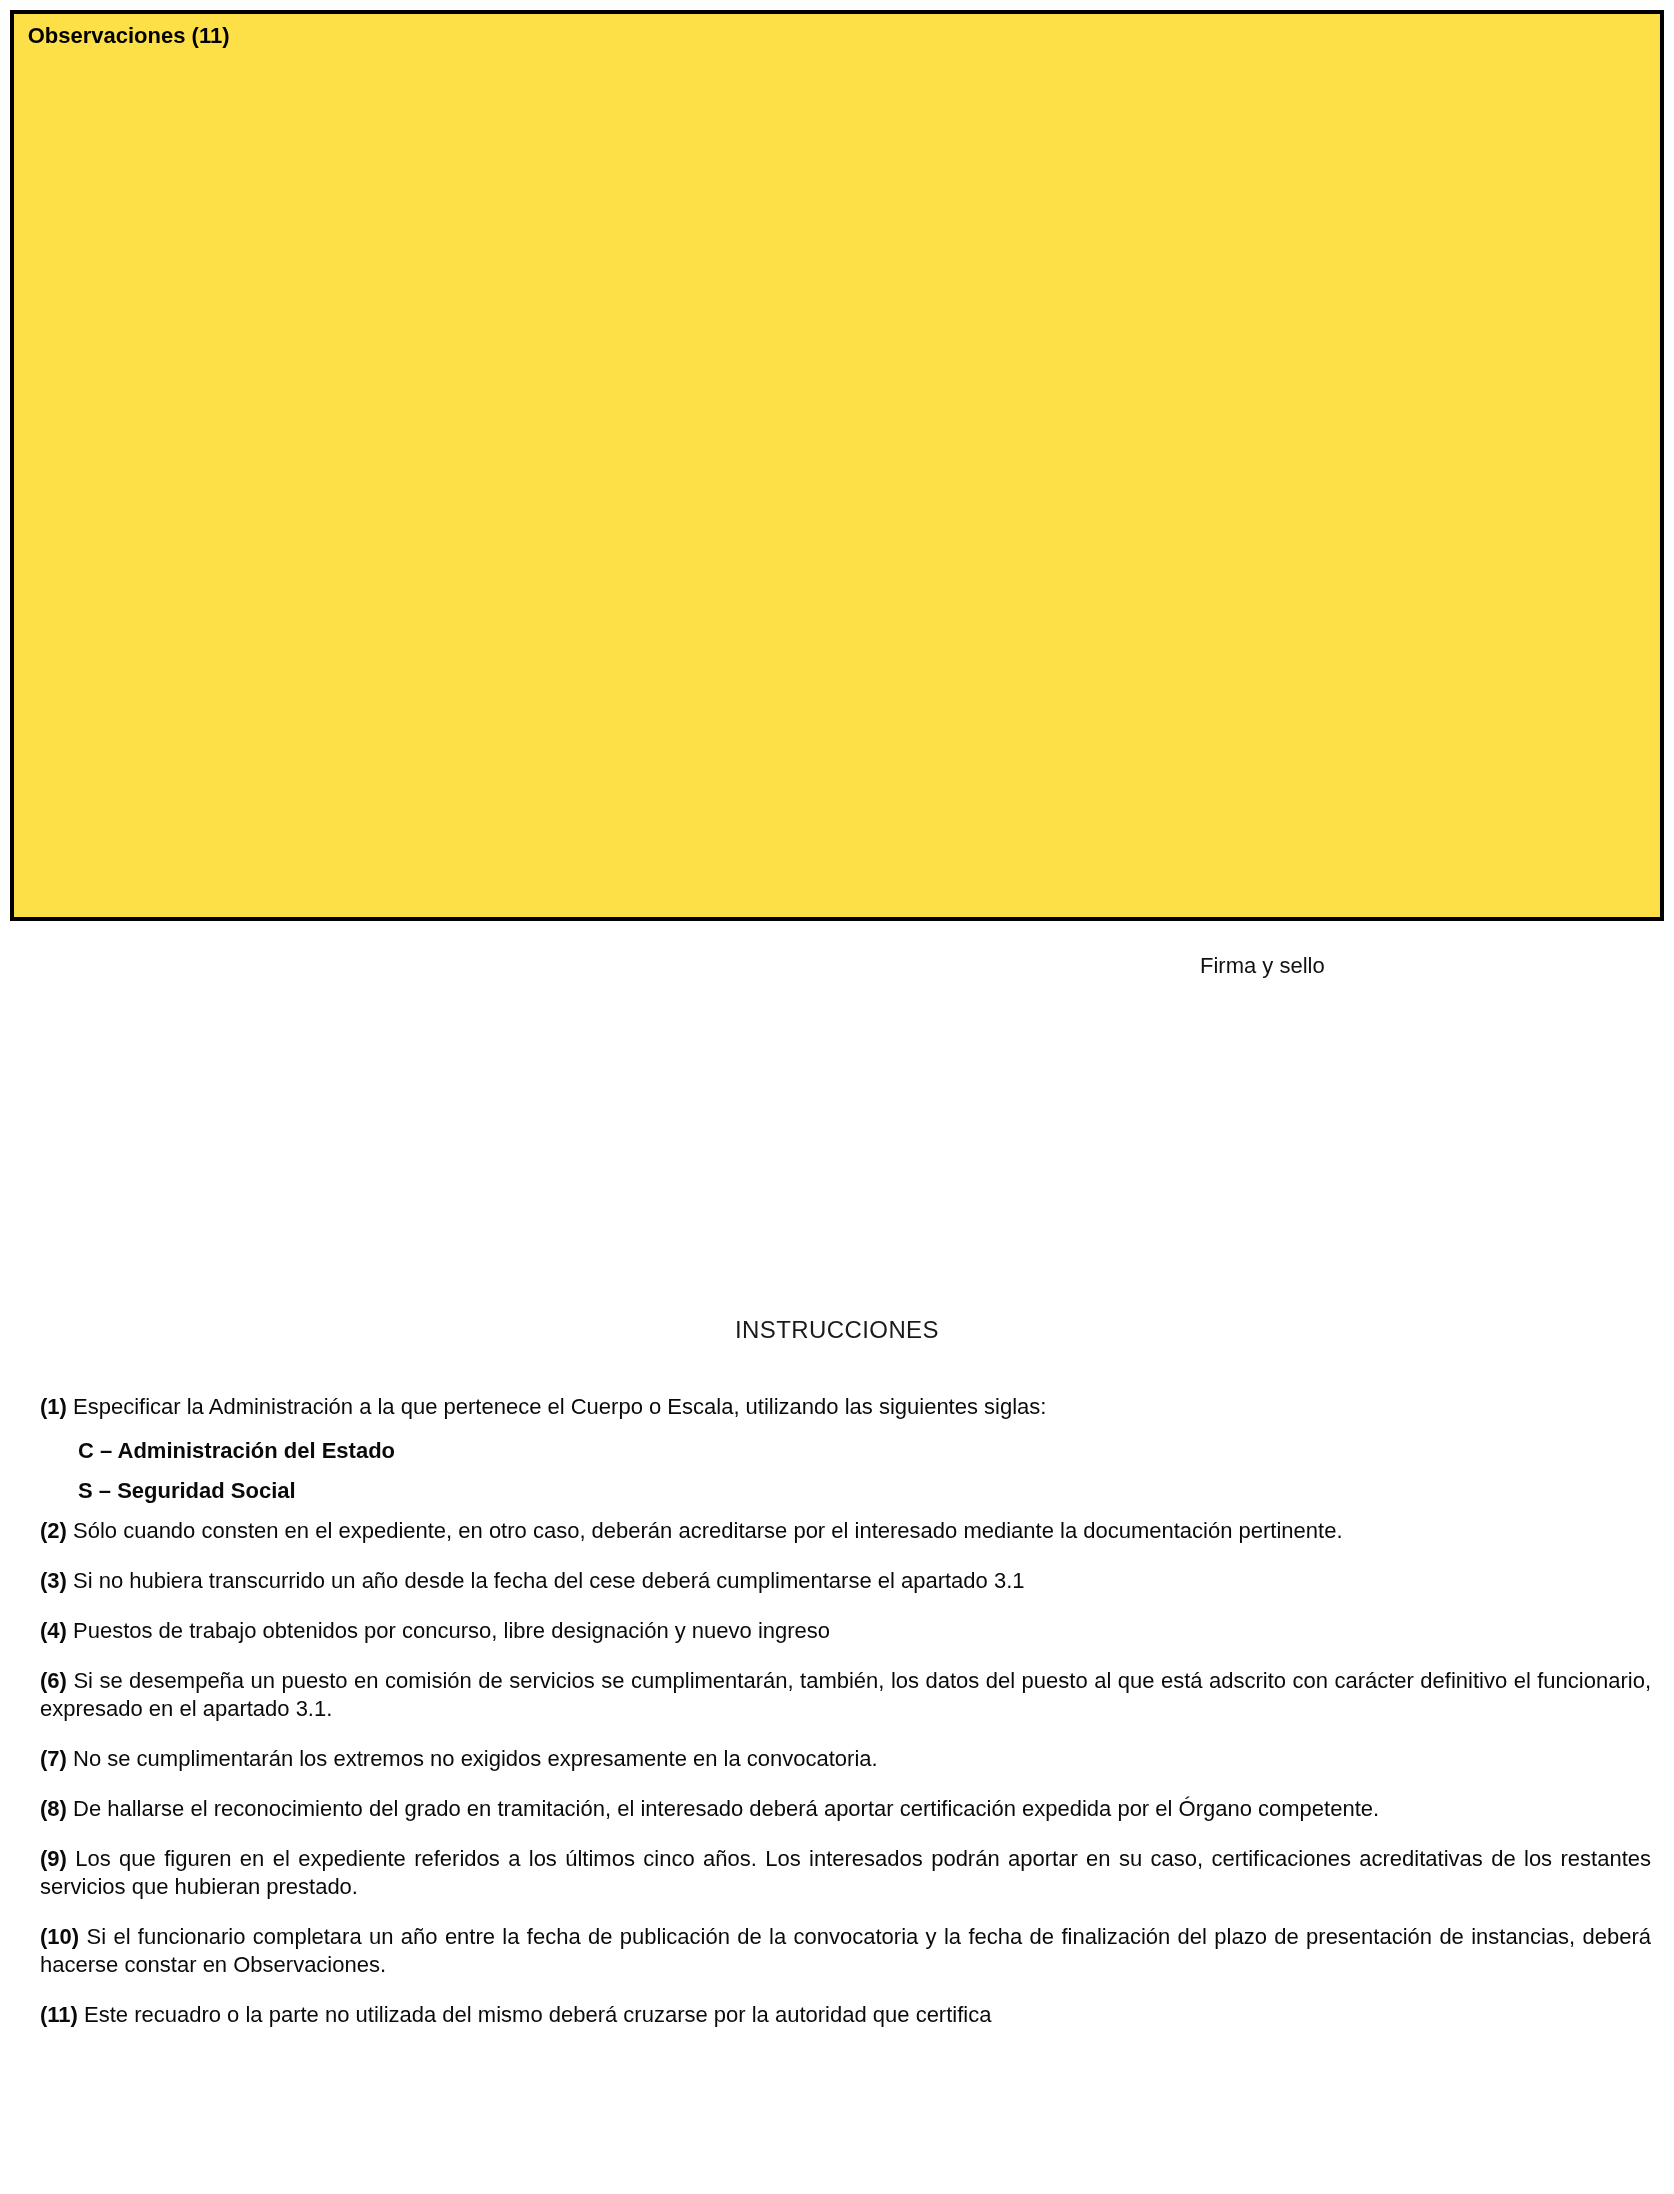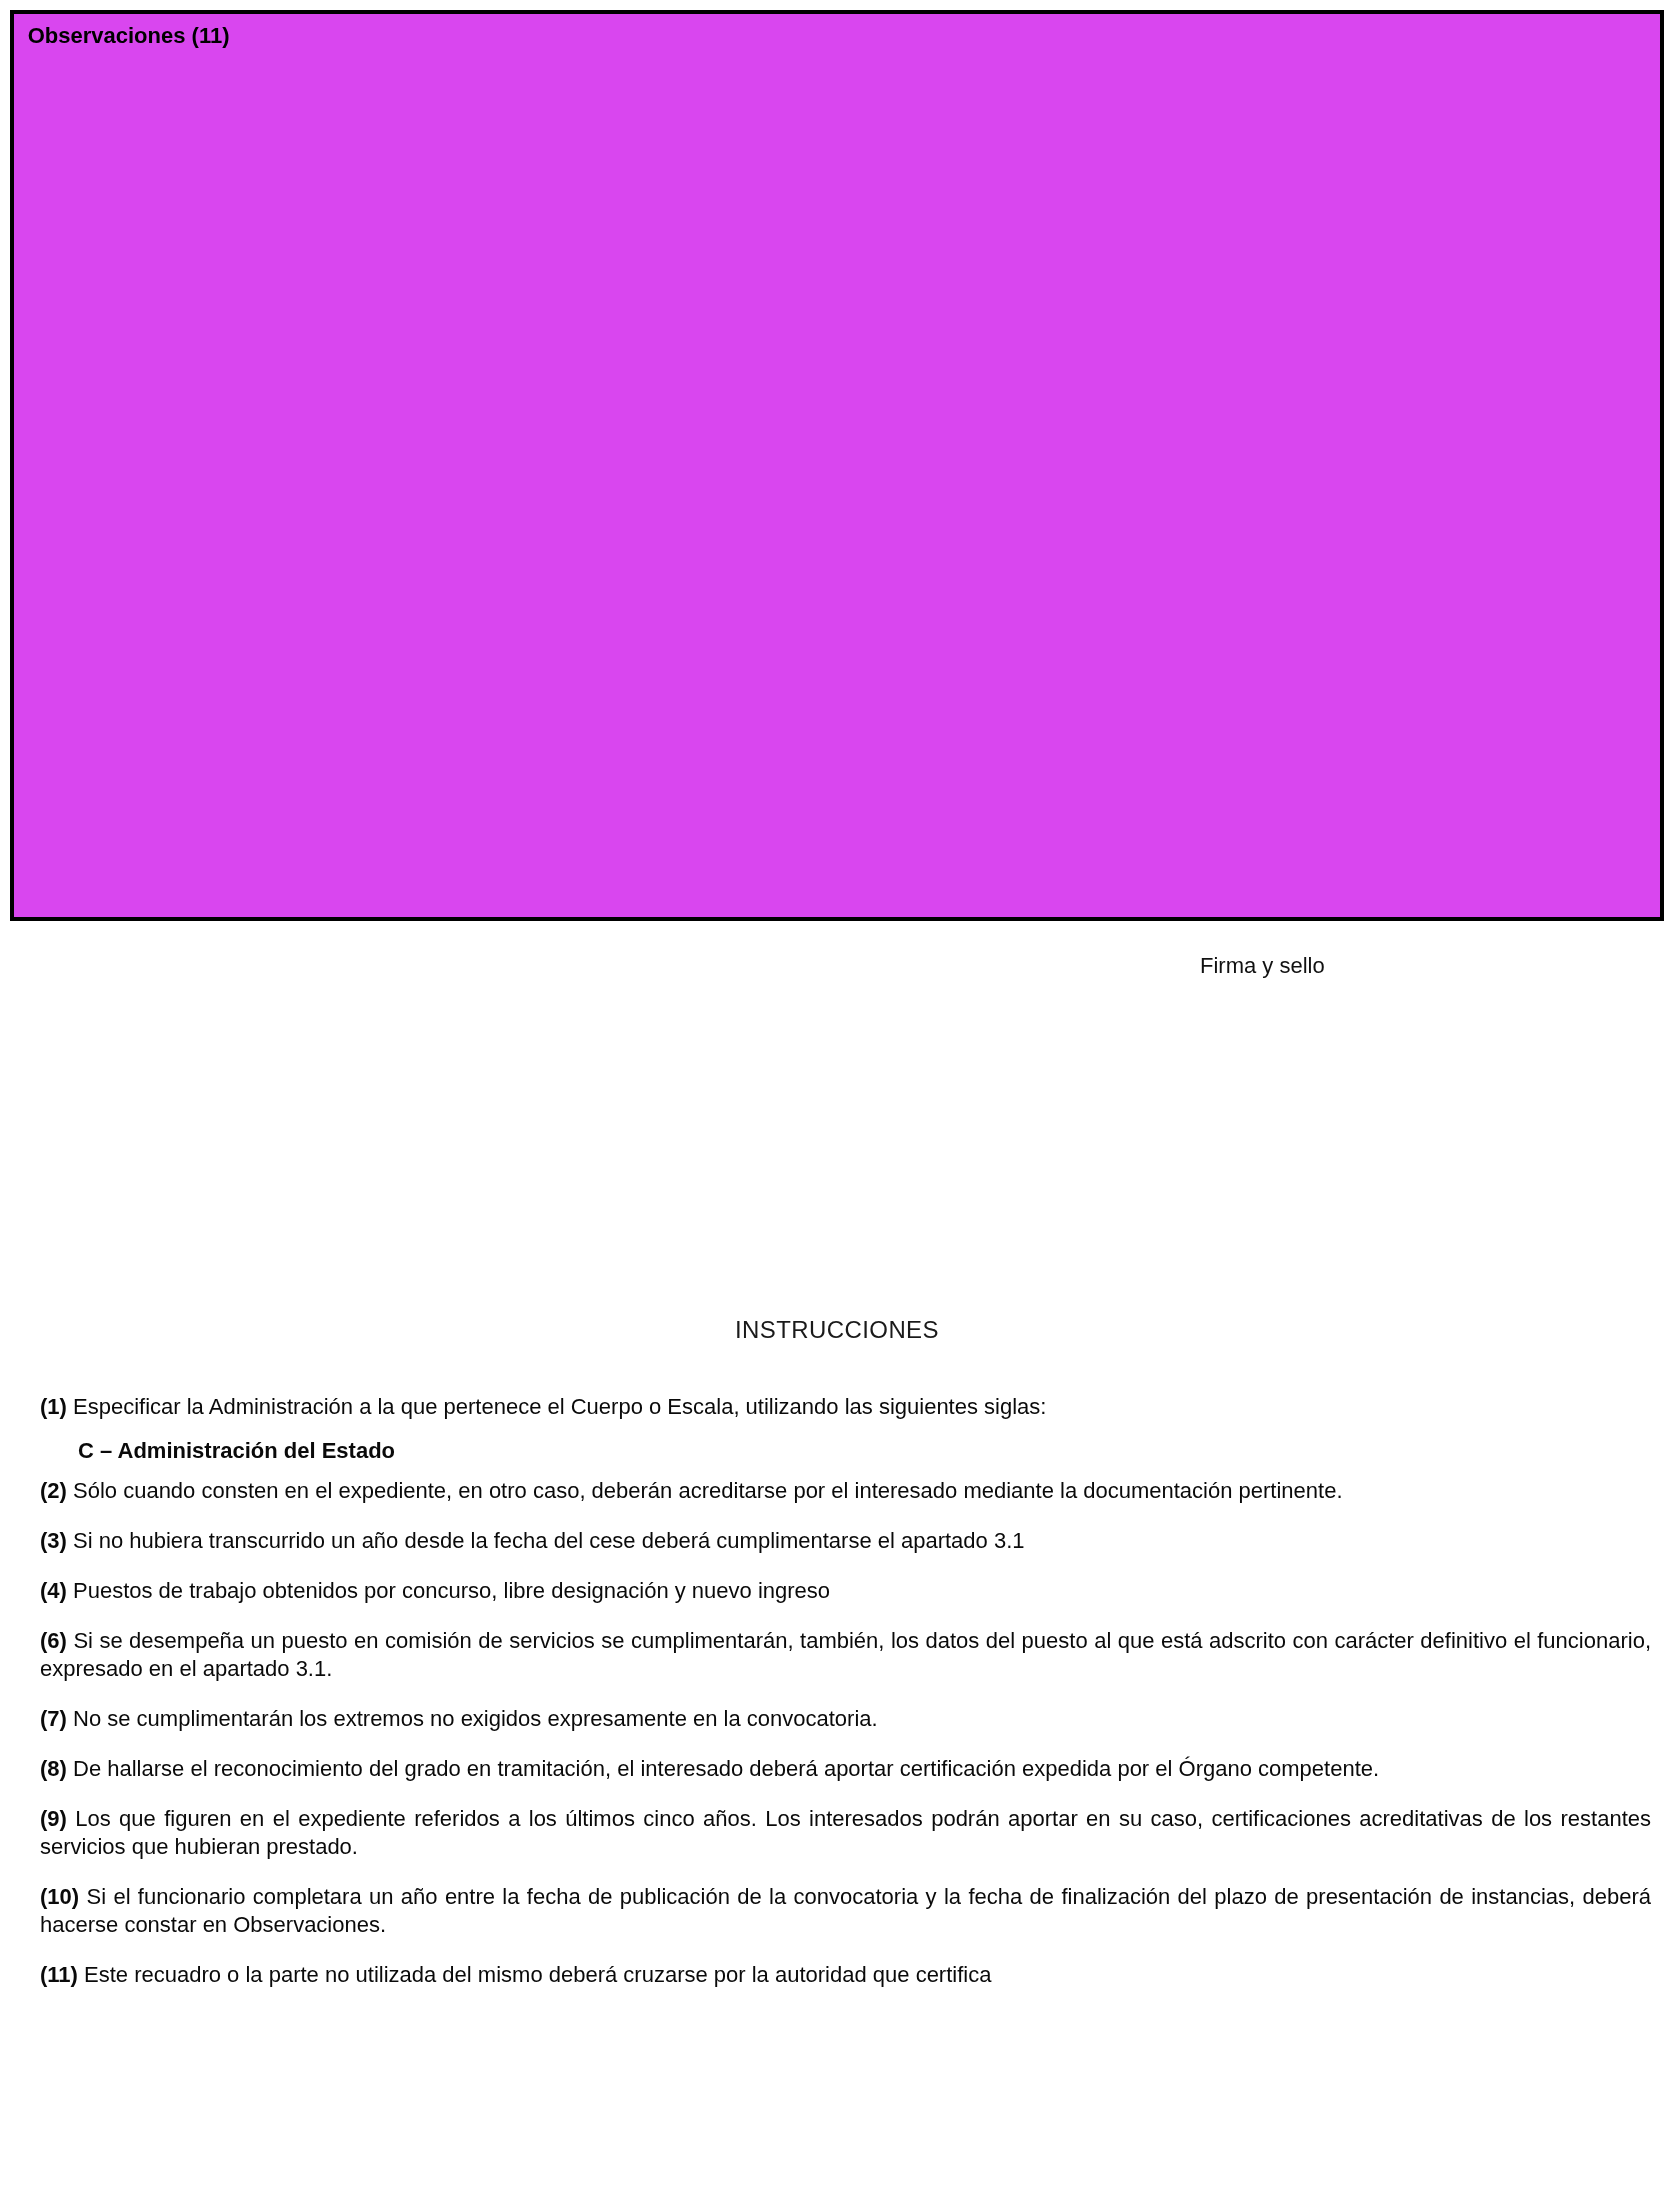--- a/index.html
+++ b/index.html
@@ -13,21 +13,21 @@
   }
 
   
   .obs-box {
     position: absolute;
     left: 9.5px;
     top: 9.5px;
     width: 1654px;
     height: 911px;
     border: 4.7px solid #000000;
-    background: #d946ef;
+    background: #fde047;
   }
   .obs-label {
     padding: 9.5px 0 0 14.2px;
     font-size: 22px;
     font-weight: bold;
   }
 
   
   .firma {
     position: absolute;
@@ -86,20 +86,21 @@
 
 <div class="instructions">
 
   <p class="item first">
     <span class="num">(1)</span>
     <span>Especificar la Administración a la que pertenece el Cuerpo o Escala, utilizando las siguientes siglas:</span>
   </p>
 
   <div class="siglas">
     <p class="sigla">C – Administración del Estado</p>
+    <p class="sigla">S – Seguridad Social</p>
   </div>
 
   <p class="item">
     <span class="num">(2)</span>
     <span>Sólo cuando consten en el expediente, en otro caso, deberán acreditarse por el interesado mediante la documentación pertinente.</span>
   </p>
 
   <p class="item">
     <span class="num">(3)</span>
     <span>Si no hubiera transcurrido un año desde la fecha del cese deberá cumplimentarse el apartado 3.1</span>

